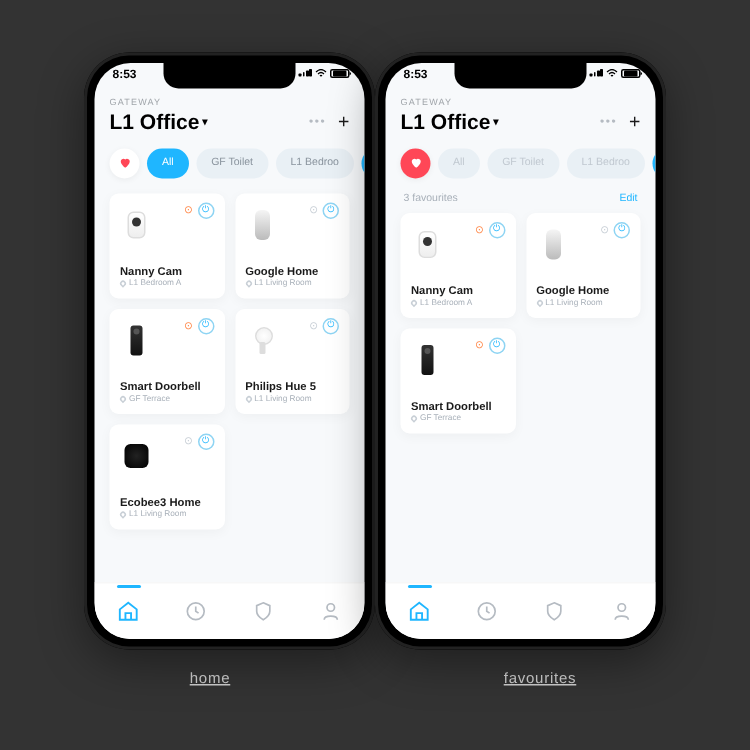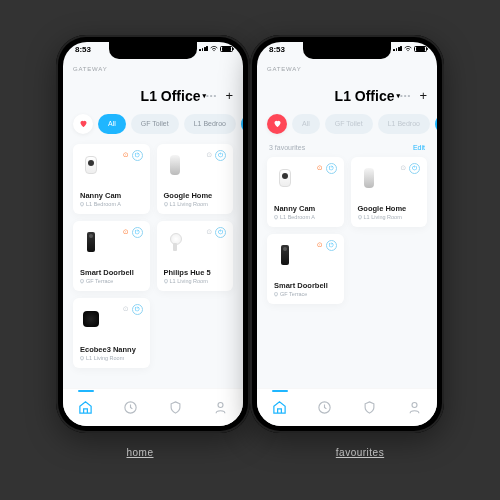--- a/index.html
+++ b/index.html
@@ -65,21 +65,21 @@
     .sig-bars { display: flex; gap: 0.8px; align-items: flex-end; }
     .sig-bars span { width: 1.6px; background: #000; border-radius: 0.5px; }
     .sig-bars span:nth-child(1){height:2.5px} .sig-bars span:nth-child(2){height:3.5px}
     .sig-bars span:nth-child(3){height:4.5px} .sig-bars span:nth-child(4){height:5.5px}
     .batt { width: 13px; height: 6px; border: 0.8px solid #000; border-radius: 1.5px; position: relative; }
     .batt::after { content: ''; position: absolute; right: -2px; top: 1.2px; width: 1px; height: 2.5px; background: #000; border-radius: 0 1px 1px 0; }
     .batt-fill { width: 9px; height: 3.5px; background: #000; margin: 0.5px; border-radius: 0.8px; }
 
     .screen-content { padding: 24px 10px 0 10px; height: calc(100% - 38px); overflow: hidden; }
     .header-eyebrow { font-size: 6px; letter-spacing: 0.8px; color: #a0a5aa; font-weight: 500; }
-    .header-row { display: flex; align-items: center; justify-content: flex-end; margin-top: 16px; }
+    .header-row { display: flex; align-items: center; justify-content: space-between; margin-top: 1px; }
     .header-title { font-size: 14px; font-weight: 600; color: #000; display: flex; align-items: center; gap: 2px; }
     .header-title-chevron { font-size: 7px; color: #000; }
     .header-actions { display: flex; gap: 8px; align-items: center; }
     .dot-menu { color: #b5bbc2; font-size: 8px; letter-spacing: 1px; }
     .plus-icon { color: #1a1a1a; font-size: 13px; font-weight: 300; }
 
     .filter-row { display: flex; gap: 5px; margin-top: 10px; align-items: center; }
     .heart-btn {
       width: 20px; height: 20px; border-radius: 50%;
       background: #fff; display: flex; align-items: center; justify-content: center;
@@ -275,21 +275,21 @@
           <div class="device-card">
             <div class="card-top">
               <div class="device-img">
                   <div class="img-thermo"></div>
                 </div>
               <div class="card-icons">
                   <span class="mini-ico">⊙</span>
                   <span class="power-ico">⏻</span>
                 </div>
             </div>
-            <div class="device-name">Ecobee3 Nanny</div>
+            <div class="device-name">Ecobee3 Home</div>
             <div class="device-room">
                 <span class="room-pin"></span>
                 <span>L1 Living Room</span>
               </div>
           </div>
         </div>
       </div>
 
       <div class="tab-bar">
         <div class="tab-item active">

